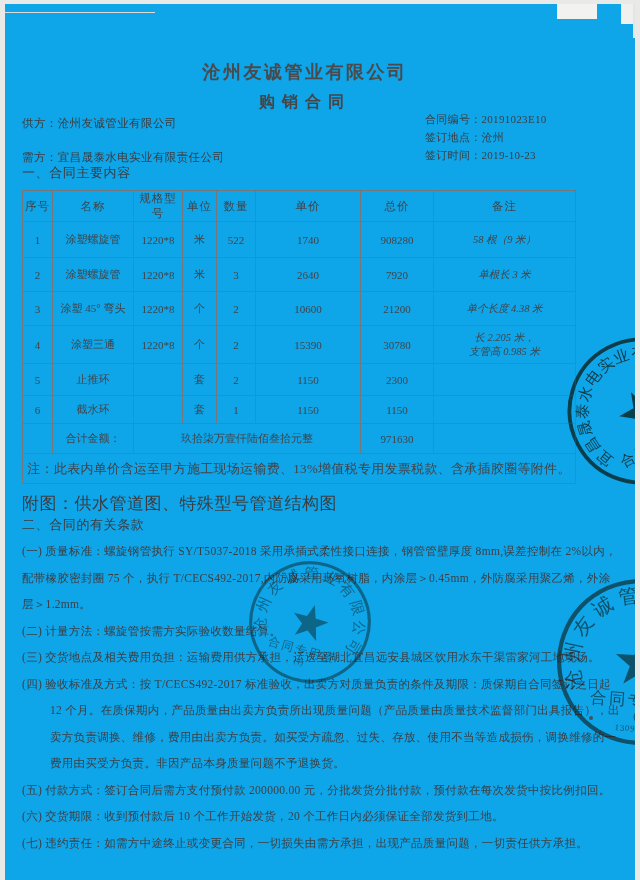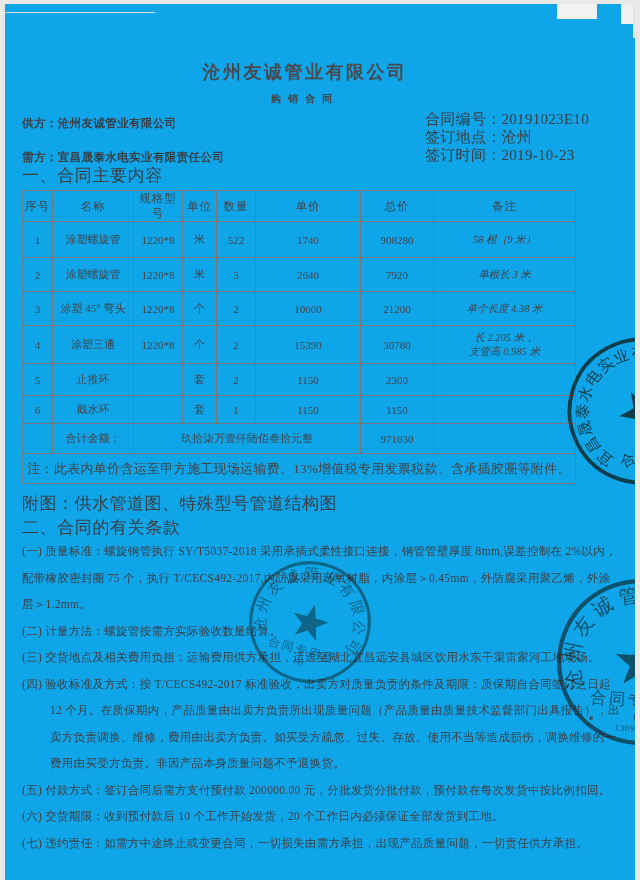--- a/index.html
+++ b/index.html
@@ -12,27 +12,27 @@
   
   .scan-line-top{position:absolute;top:8px;left:0;width:150px;height:1px;background:#dcdcda;}
   .scan-box-tr1{position:absolute;top:0;left:552px;width:40px;height:15px;background:#f2f2f0;}
   .scan-box-tr2{position:absolute;top:0;left:616px;width:24px;height:20px;background:#f0f0ee;}
   .scan-edge-r{position:absolute;top:0;right:0;width:2px;height:34px;background:#e4e4e2;}
   .ink-dot{position:absolute;top:712px;left:584px;width:4px;height:4px;border-radius:50%;background:#4a443f;opacity:.85;}
 
   .doc-company{position:absolute;top:56px;left:17px;width:566px;text-align:center;
     font-size:18px;letter-spacing:2.5px;font-weight:600;color:#4a4a4c;}
   .doc-title{position:absolute;top:88px;left:17px;width:566px;text-align:center;
-    font-size:10px;letter-spacing:7px;font-weight:600;color:#454547;}
-
-  .party{position:absolute;left:17px;font-size:11.5px;letter-spacing:.4px;font-weight:bold;}
+    font-size:16px;letter-spacing:7px;font-weight:600;color:#454547;}
+
+  .party{position:absolute;left:17px;font-size:11.5px;letter-spacing:.4px;}
   .party-supplier{top:112px;}
   .party-buyer{top:146px;}
-  .meta{position:absolute;left:420px;top:106px;font-size:15px;line-height:18.2px;letter-spacing:.3px;}
-  .sec-heading{position:absolute;left:17px;font-size:17px;letter-spacing:.6px;}
+  .meta{position:absolute;left:420px;top:106px;font-size:11px;line-height:18.2px;letter-spacing:.3px;}
+  .sec-heading{position:absolute;left:17px;font-size:13px;letter-spacing:.6px;}
   .sec1-heading{top:160px;}
   .sec2-heading{top:512px;}
   .attachment{position:absolute;left:17px;top:488px;font-size:17px;letter-spacing:.5px;}
 
   table.ct{position:absolute;left:17px;top:186px;width:553px;border-collapse:collapse;
     table-layout:fixed;font-size:11px;color:#434347;}
   table.ct th,table.ct td{border:1px solid #77777b;text-align:center;vertical-align:middle;
     padding:0 2px;font-weight:normal;overflow:hidden;}
   table.ct th{font-size:11.5px;letter-spacing:1px;}
   .rh30{height:30px;} .rh36{height:36px;} .rh34{height:34px;} .rh38{height:38px;}

